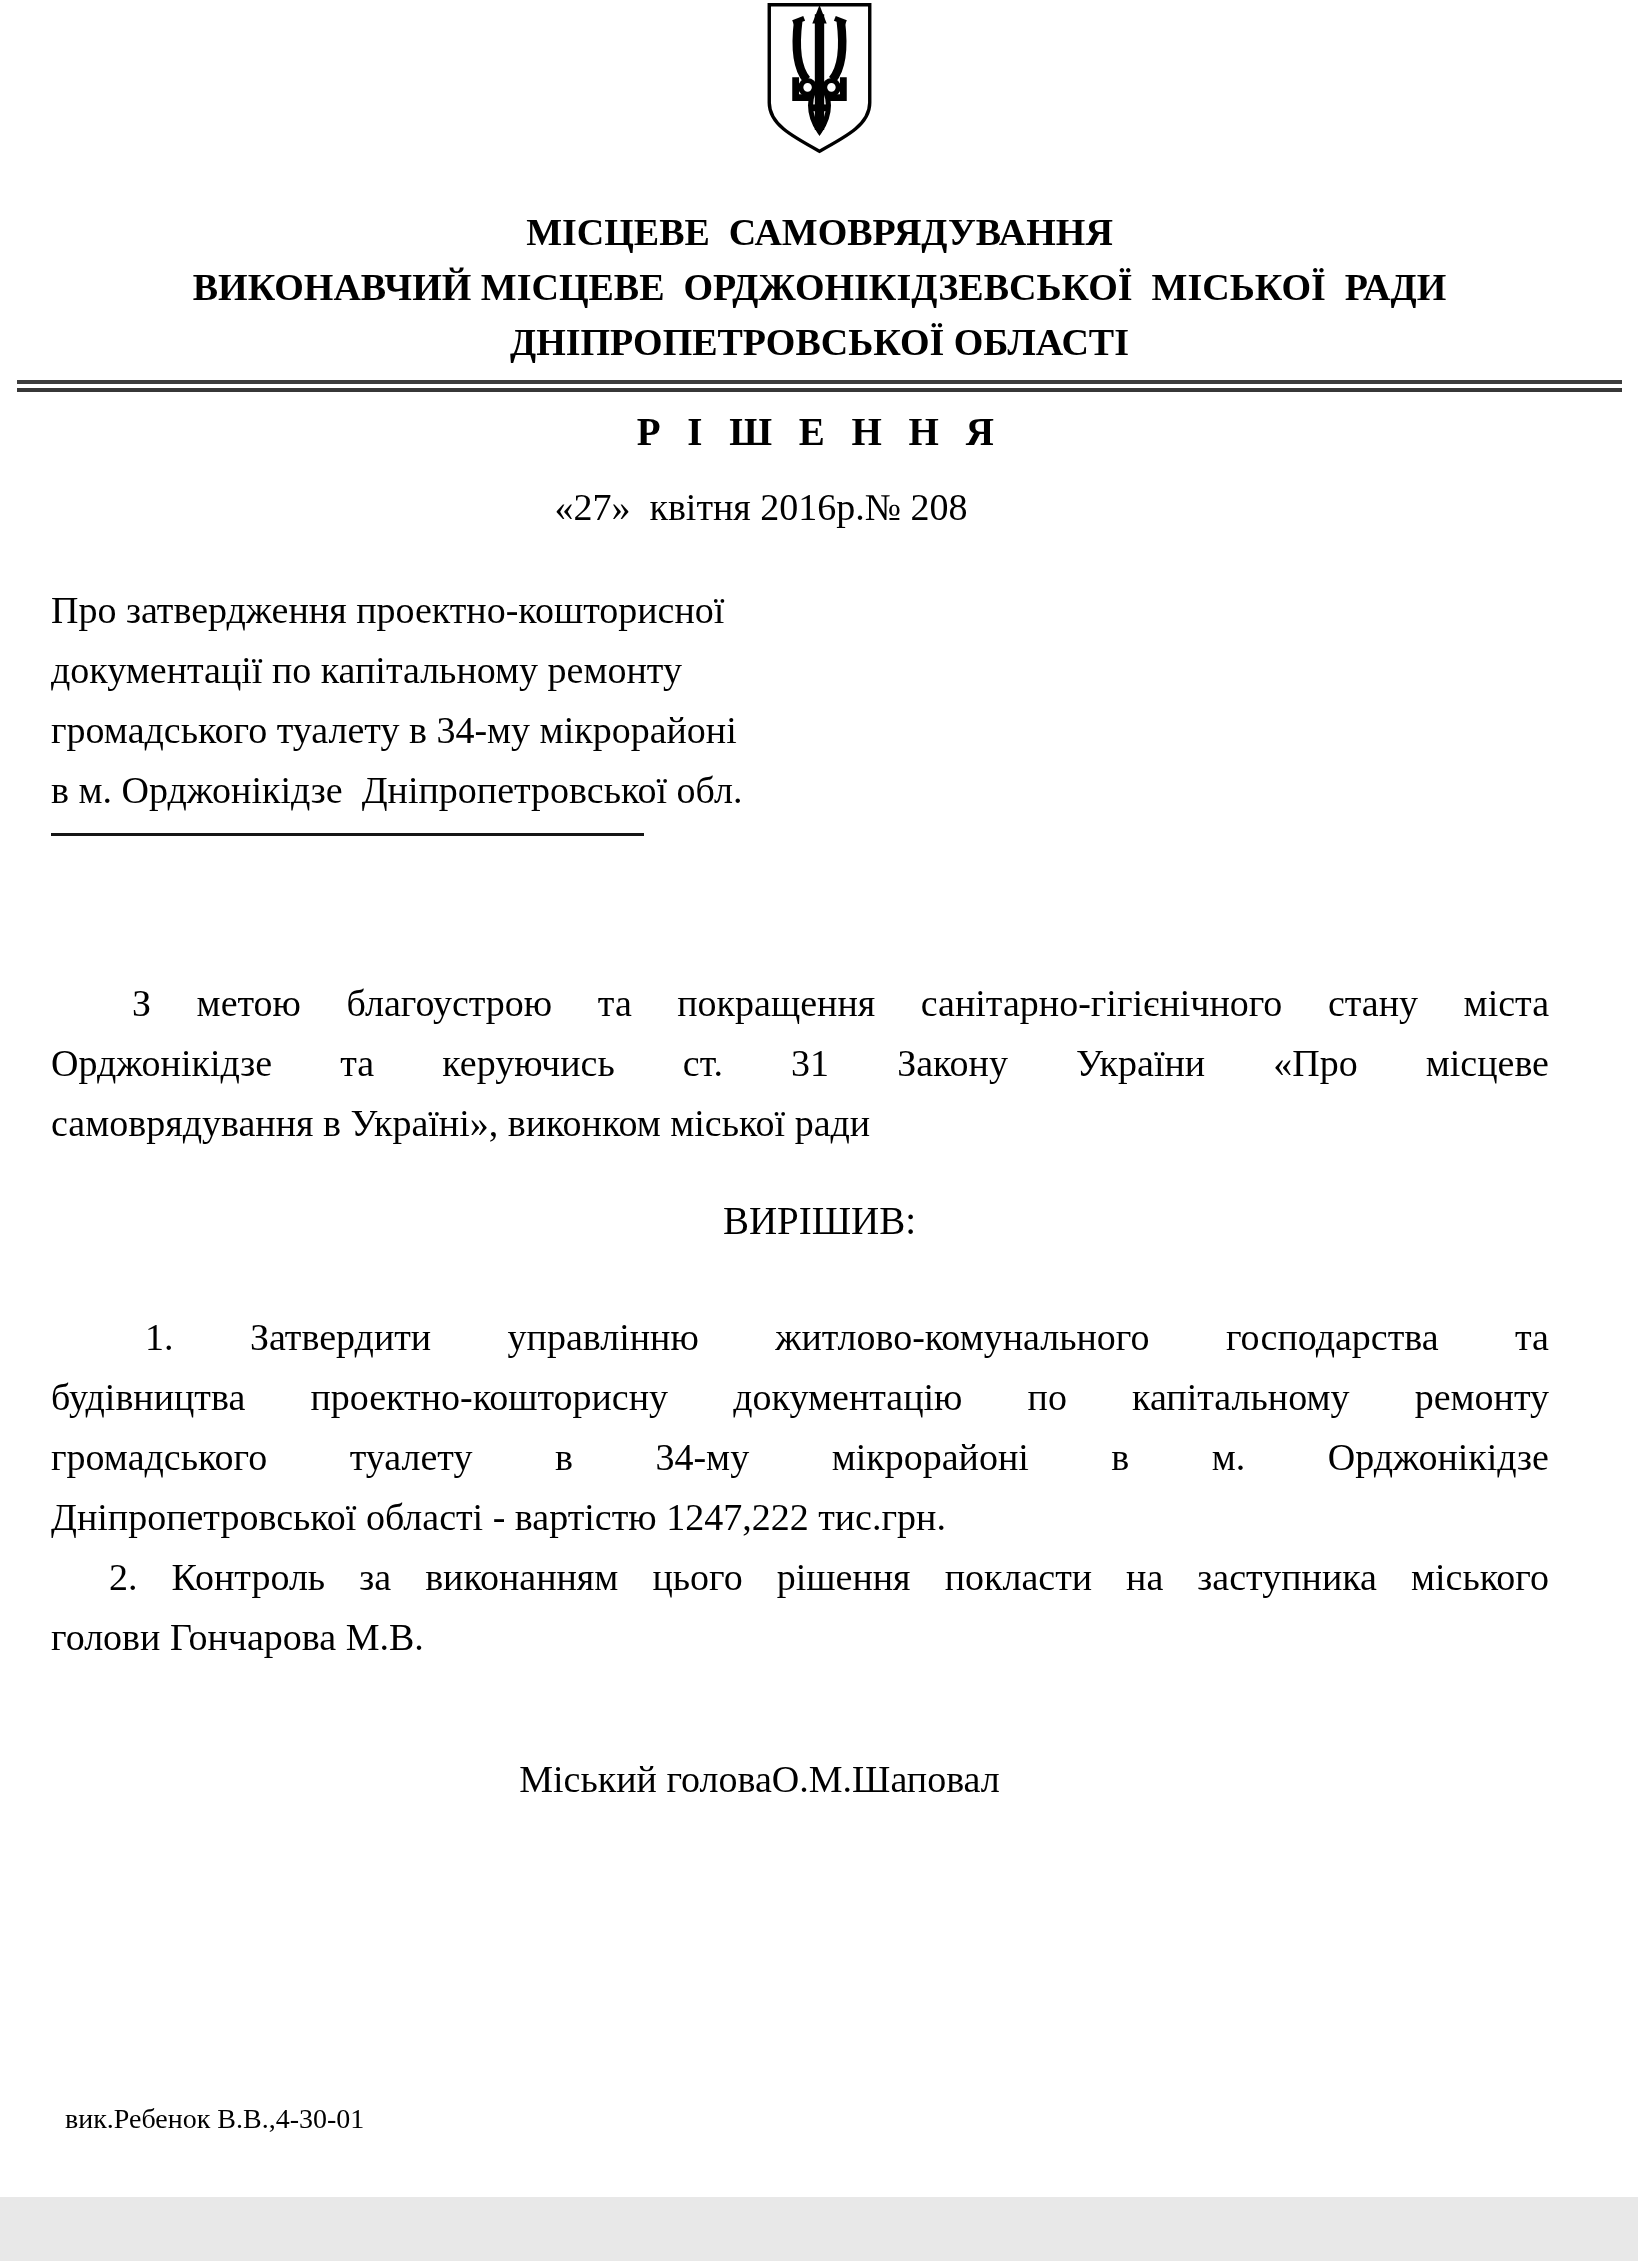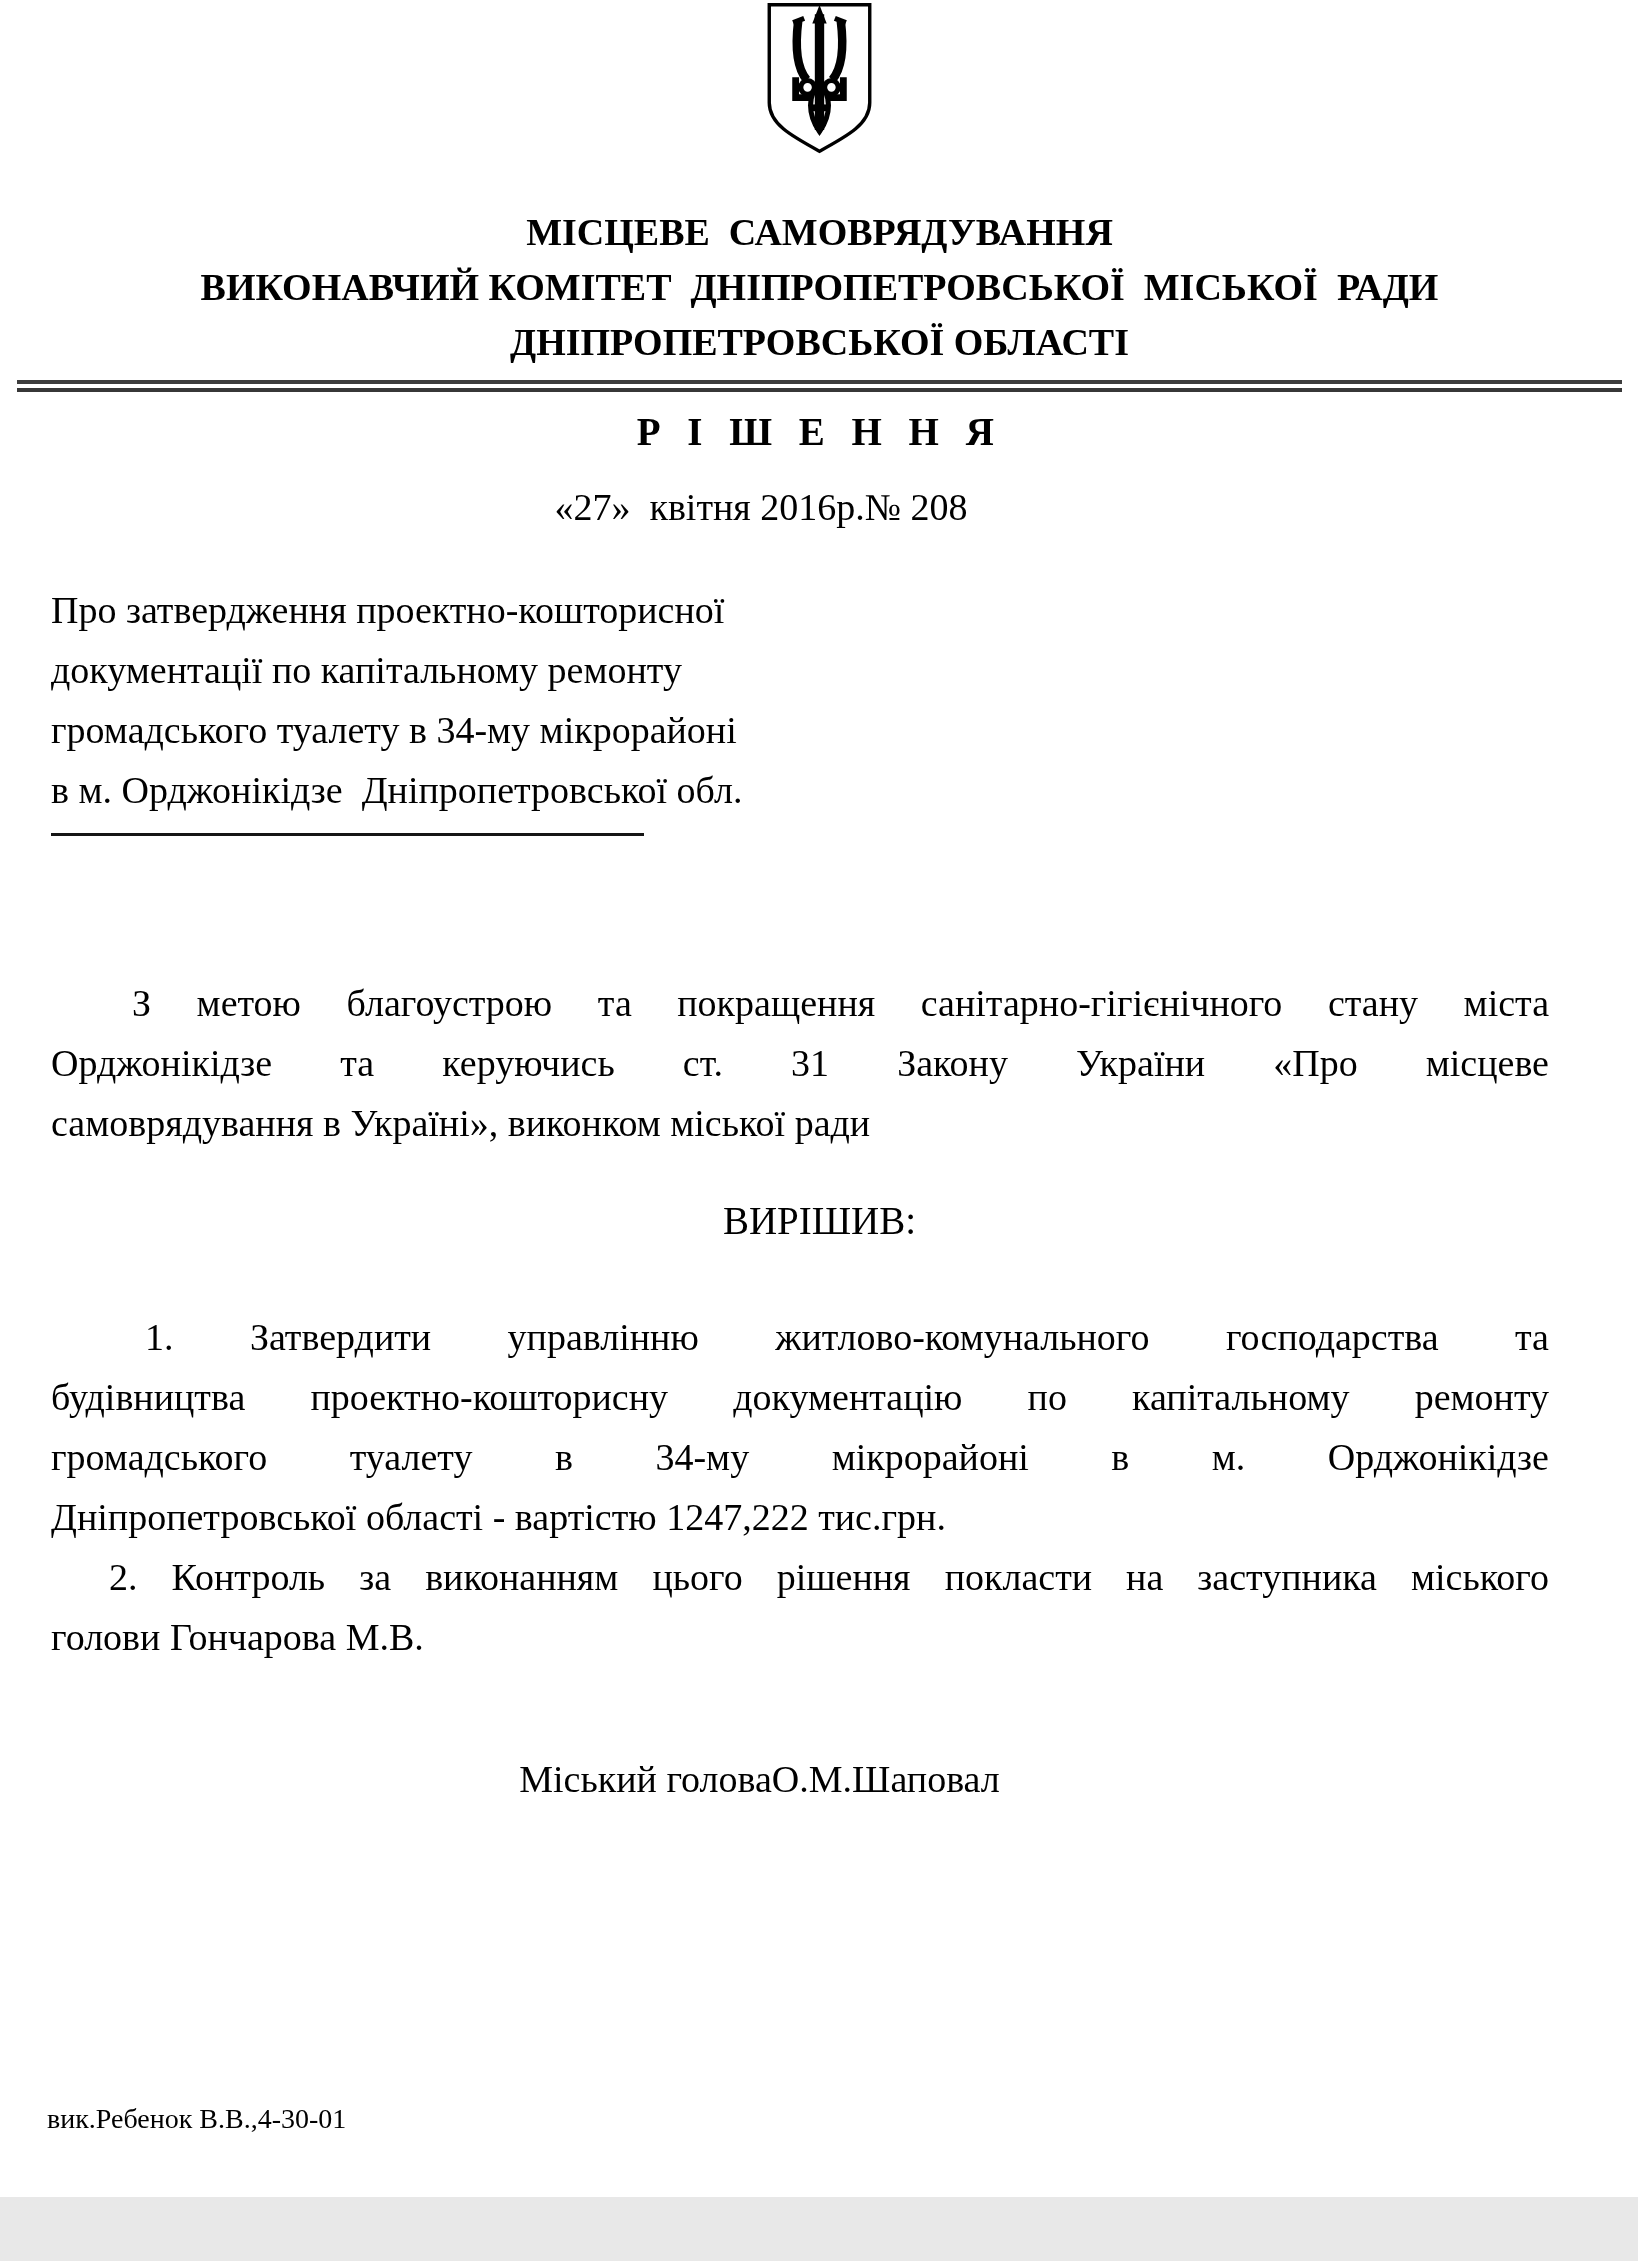--- a/index.html
+++ b/index.html
@@ -113,21 +113,21 @@
     margin-top: 82px;
     padding: 0 205px 0 85px;
     font-size: 38px;
     line-height: 60px;
   }
   .signature-row span { white-space: pre; }
 
   
   .footer-note {
     position: absolute;
-    left: 47px;
+    left: 65px;
     top: 2102px;
     font-size: 28px;
     line-height: 34px;
     white-space: pre;
   }
 </style>
 </head>
 <body>
 
 <div class="page">
@@ -147,21 +147,21 @@
         <path d="M36 88 V112 H55" stroke-width="8"></path>
         <path d="M92 88 V112 H73" stroke-width="8"></path>
         <path d="M64 96 C50 108 50 132 64 152 C78 132 78 108 64 96 Z" stroke-width="6"></path>
         <path d="M52 124 H76" stroke-width="8"></path>
       </g>
     </svg>
   </div>
 
   <div class="org-header">
     <div class="hline">МІСЦЕВЕ  САМОВРЯДУВАННЯ</div>
-    <div class="hline">ВИКОНАВЧИЙ КОМІТЕТ  ДНІПРОПЕТРОВСЬКОЇ  МІСЬКОЇ  РАДИ</div>
+    <div class="hline">ВИКОНАВЧИЙ МІСЦЕВЕ  ОРДЖОНІКІДЗЕВСЬКОЇ  МІСЬКОЇ  РАДИ</div>
     <div class="hline">ДНІПРОПЕТРОВСЬКОЇ ОБЛАСТІ</div>
   </div>
 
   <div class="header-rule"></div>
 
   <div class="doc-title">Р І Ш Е Н Н Я</div>
 
   <div class="meta-row">
     <span>«27»  квітня 2016р.</span>
     <span>№ 208</span>

